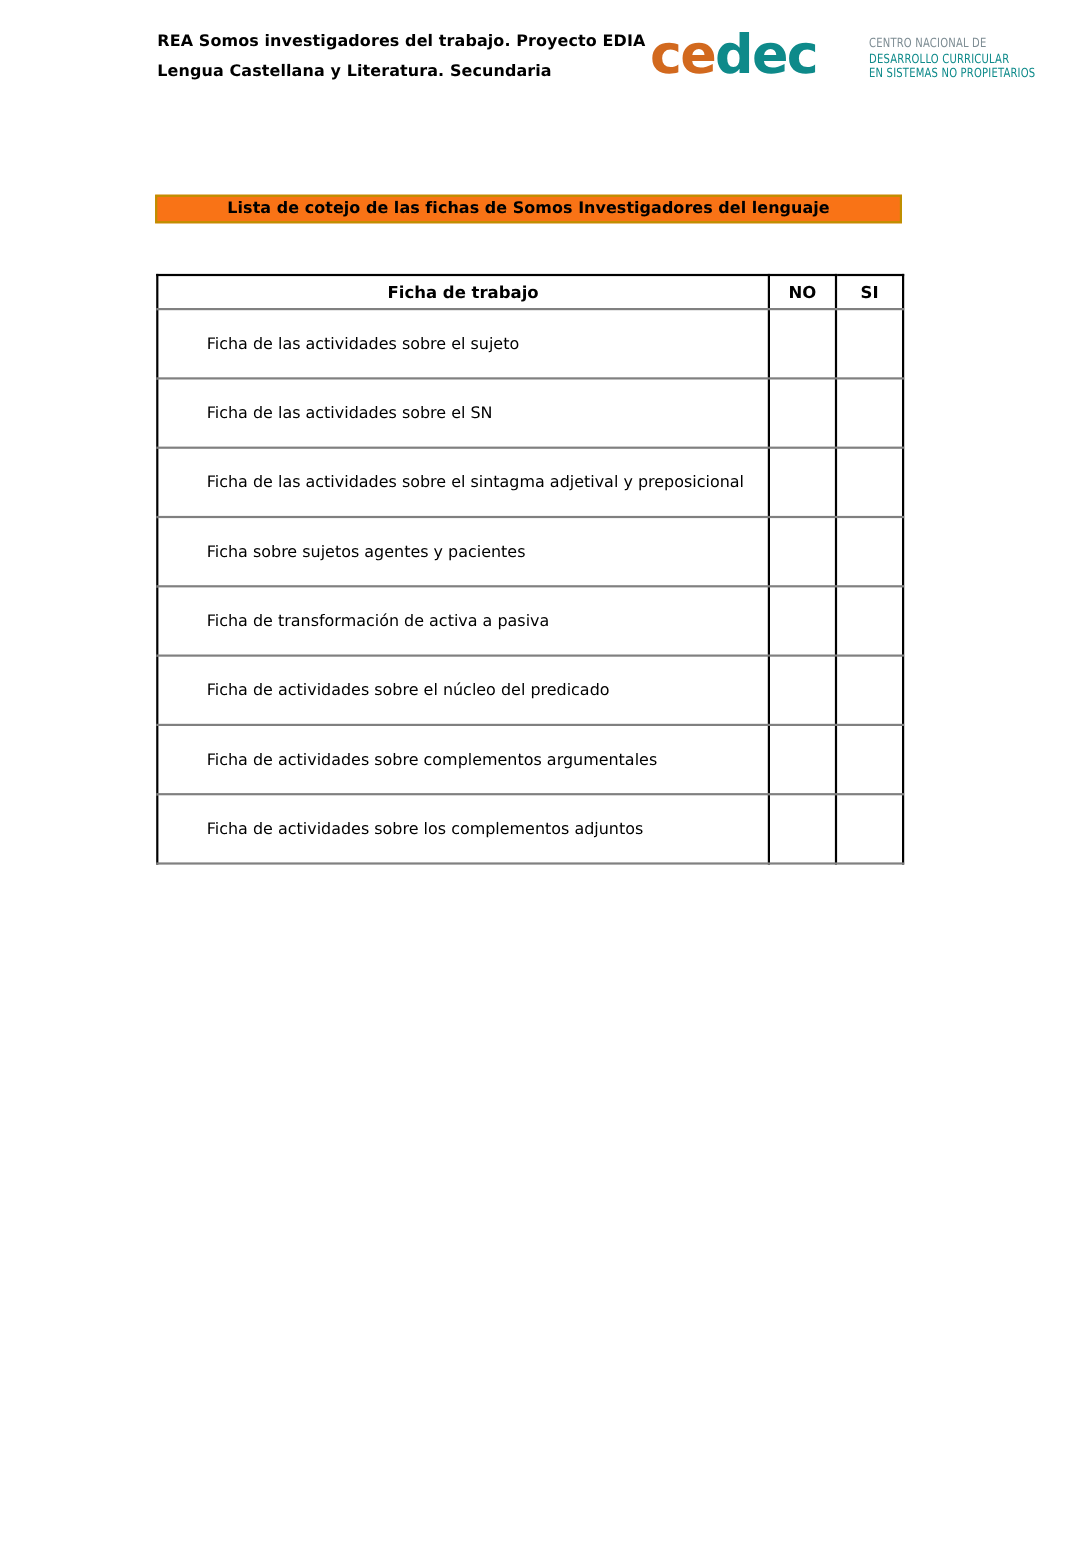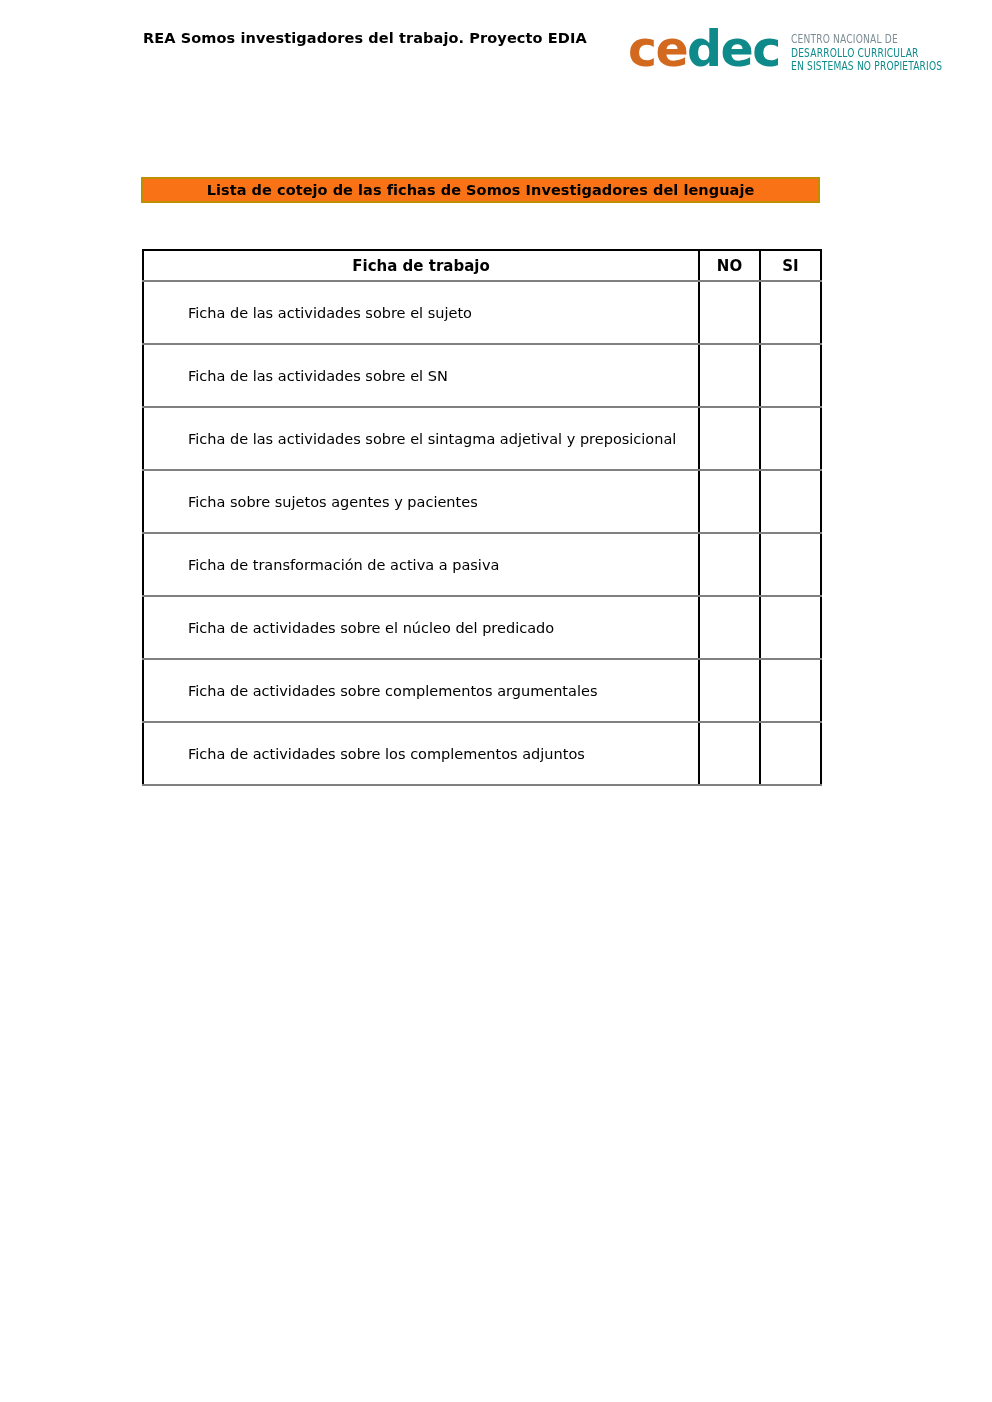--- a/index.html
+++ b/index.html
@@ -35,24 +35,25 @@
     font-weight: bold;
     line-height: 27px;
     letter-spacing: 0.1px;
     color: #000000;
     white-space: nowrap;
   }
 
   
   .logo {
     position: absolute;
-    left: 628px;
+    left: 591px;
     top: 24px;
     display: flex;
     align-items: flex-start;
+    gap: 36px;
   }
   .logo-word {
     font-family: "DejaVu Sans", "Liberation Sans", sans-serif;
     font-size: 49px;
     font-weight: bold;
     line-height: 52px;
     letter-spacing: -1.6px;
     user-select: none;
   }
   .logo-ce { color: #D2691E; }
@@ -144,20 +145,21 @@
 
   .row-text { display: block; padding-left: 44px; }
 </style>
 </head>
 <body>
 
 <div class="doc-header">
 
   <div class="header-titles">
     <div class="header-line">REA Somos investigadores del trabajo. Proyecto EDIA</div>
+    <div class="header-line">Lengua Castellana y Literatura. Secundaria</div>
   </div>
 
   <div class="logo">
     <div class="logo-word"><span class="logo-ce">ce</span><span class="logo-dec">dec</span></div>
     <div class="logo-tagline">
       <div class="tag-1">CENTRO NACIONAL DE</div>
       <div class="tag-2">DESARROLLO CURRICULAR</div>
       <div class="tag-3">EN SISTEMAS NO PROPIETARIOS</div>
     </div>
   </div>

